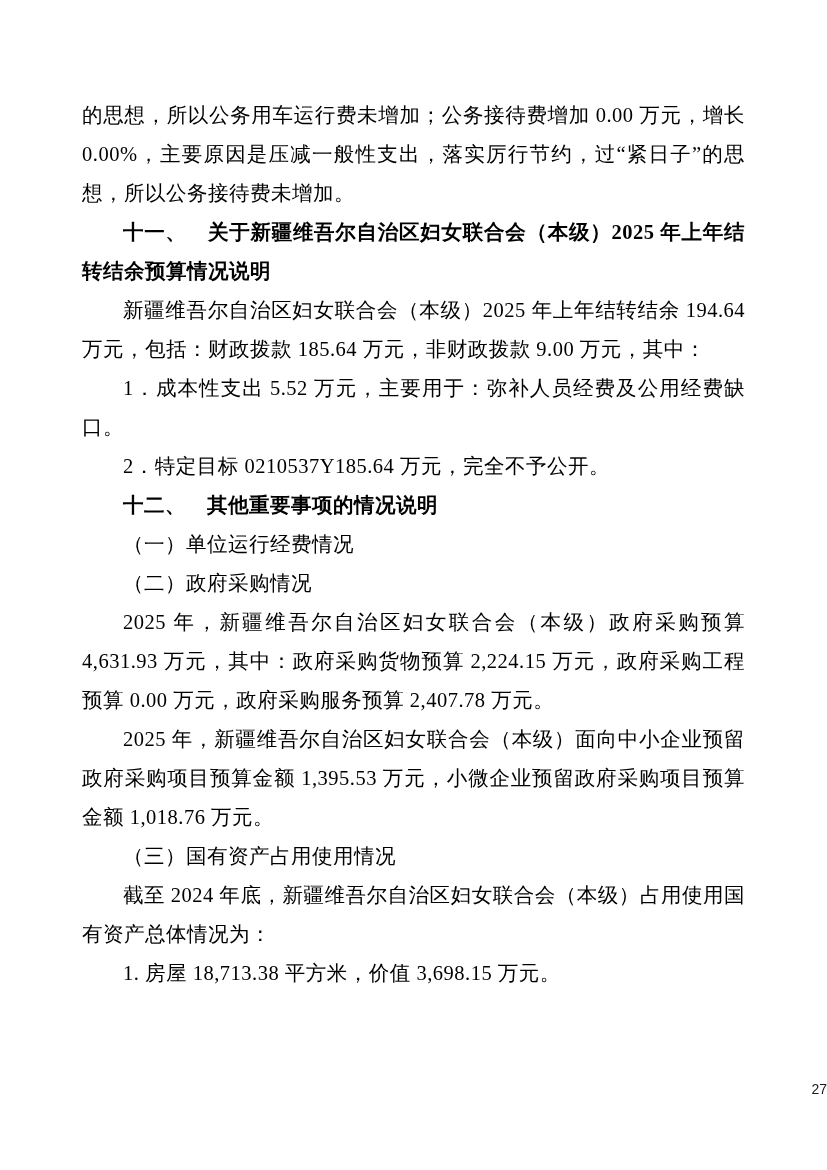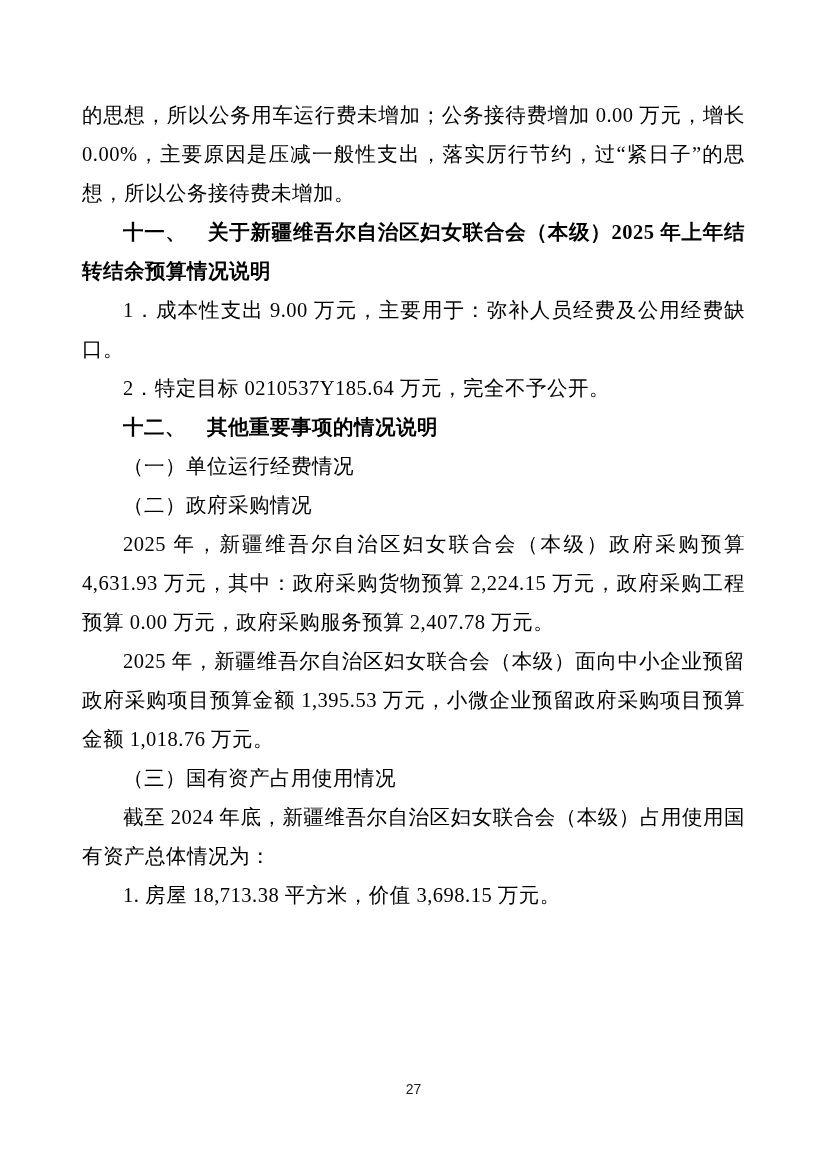--- a/index.html
+++ b/index.html
@@ -34,34 +34,35 @@
     font-weight: bold;
   }
   .doc p.h2 {
     font-weight: normal;
   }
   .footer {
     position: absolute;
     left: 0;
     right: 0;
     top: 1065px;
-    text-align: center;
+    text-align: right;
     font-family: "Liberation Sans", "DejaVu Sans", sans-serif;
     font-size: 14px;
     color: #1a1a1a;
   }
 </style>
 </head>
 <body>
 
 <div class="page">
   <div class="doc">
     <p class="body">的思想，所以公务用车运行费未增加；公务接待费增加 0.00 万元，增长 0.00%，主要原因是压减一般性支出，落实厉行节约，过“紧日子”的思想，所以公务接待费未增加。</p>
     <p class="h1 indent">十一、　关于新疆维吾尔自治区妇女联合会（本级）2025 年上年结转结余预算情况说明</p>
-    <p class="body indent">1．成本性支出 9.00 万元，主要用于：弥补人员经费及公用经费缺口。</p>
+    <p class="body indent">新疆维吾尔自治区妇女联合会（本级）2025 年上年结转结余 194.64 万元，包括：财政拨款 185.64 万元，非财政拨款 9.00 万元，其中：</p>
+    <p class="body indent">1．成本性支出 5.52 万元，主要用于：弥补人员经费及公用经费缺口。</p>
     <p class="body indent">2．特定目标 0210537Y185.64 万元，完全不予公开。</p>
     <p class="h1 indent">十二、　其他重要事项的情况说明</p>
     <p class="h2 indent">（一）单位运行经费情况</p>
     <p class="h2 indent">（二）政府采购情况</p>
     <p class="body indent">2025 年，新疆维吾尔自治区妇女联合会（本级）政府采购预算 4,631.93 万元，其中：政府采购货物预算 2,224.15 万元，政府采购工程预算 0.00 万元，政府采购服务预算 2,407.78 万元。</p>
     <p class="body indent">2025 年，新疆维吾尔自治区妇女联合会（本级）面向中小企业预留政府采购项目预算金额 1,395.53 万元，小微企业预留政府采购项目预算金额 1,018.76 万元。</p>
     <p class="h2 indent">（三）国有资产占用使用情况</p>
     <p class="body indent">截至 2024 年底，新疆维吾尔自治区妇女联合会（本级）占用使用国有资产总体情况为：</p>
     <p class="body indent">1. 房屋 18,713.38 平方米，价值 3,698.15 万元。</p>
   </div>

